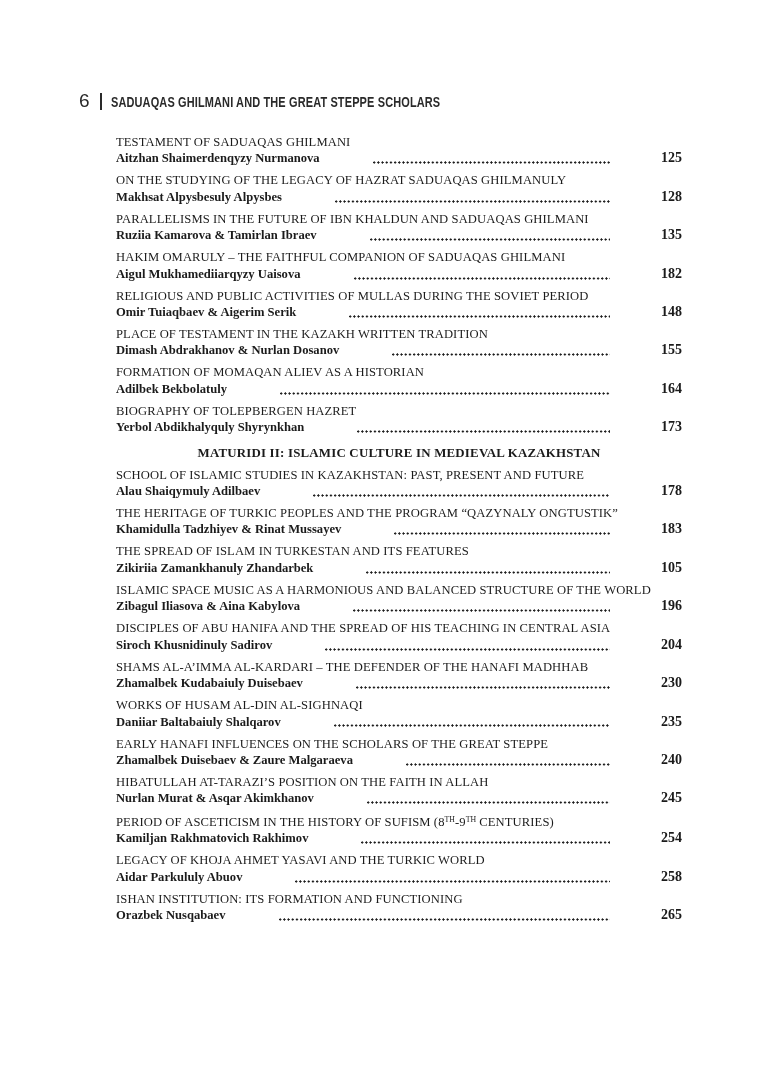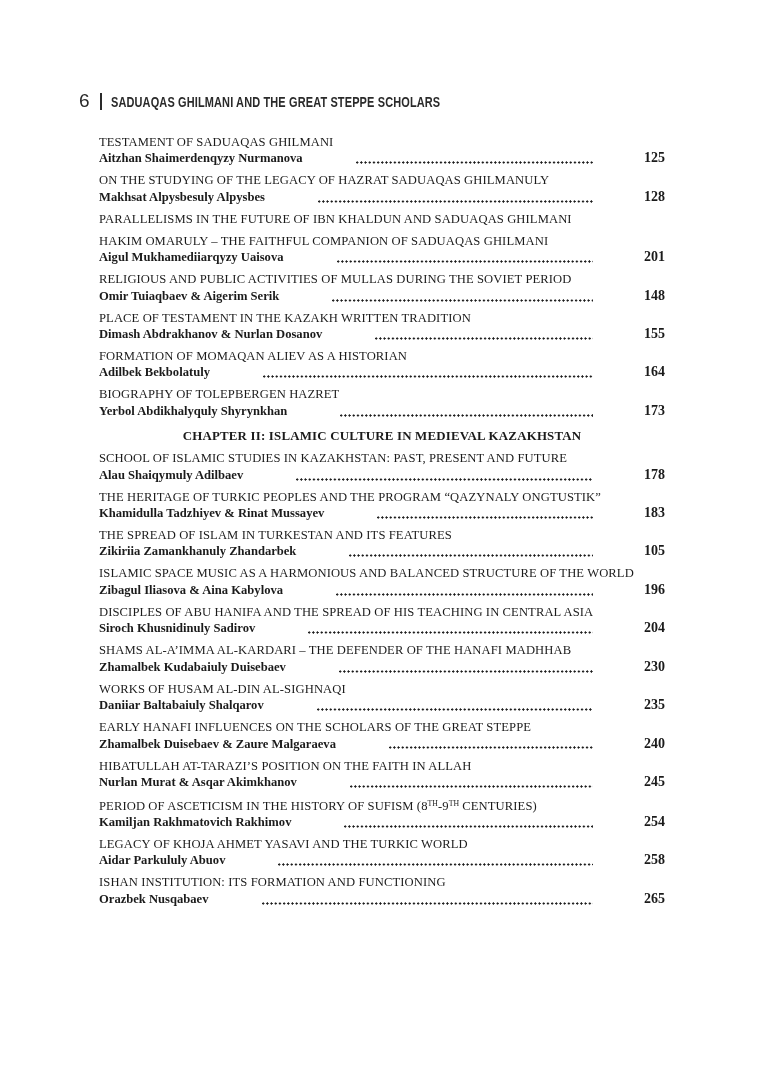--- a/index.html
+++ b/index.html
@@ -46,21 +46,21 @@
     white-space: nowrap;
     color: #2a2a2a;
     transform: scaleX(0.73);
     transform-origin: left center;
     display: inline-block;
   }
 
   
   .toc {
     position: absolute;
-    left: 99px;
+    left: 116px;
     top: 134px;
     width: 566px;
   }
   .entry { margin-bottom: 5.6px; }
   .entry-title {
     font-size: 12.6px;
     line-height: 16.4px;
     letter-spacing: 0.1px;
     white-space: nowrap;
     overflow: visible;
@@ -126,27 +126,32 @@
     <div class="entry">
       <div class="entry-title"><span>ON THE STUDYING OF THE LEGACY OF HAZRAT SADUAQAS GHILMANULY</span></div>
       <div class="entry-line2">
         <span class="entry-authors">Makhsat Alpysbesuly Alpysbes</span>
         <span class="dots"></span>
         <span class="entry-page">128</span>
       </div>
     </div>
     <div class="entry">
       <div class="entry-title"><span>PARALLELISMS IN THE FUTURE OF IBN KHALDUN AND SADUAQAS GHILMANI</span></div>
+      <div class="entry-line2">
+        <span class="entry-authors">Ruziia Kamarova &amp; Tamirlan Ibraev</span>
+        <span class="dots"></span>
+        <span class="entry-page">135</span>
+      </div>
     </div>
     <div class="entry">
       <div class="entry-title"><span>HAKIM OMARULY – THE FAITHFUL COMPANION OF SADUAQAS GHILMANI</span></div>
       <div class="entry-line2">
         <span class="entry-authors">Aigul Mukhamediiarqyzy Uaisova</span>
         <span class="dots"></span>
-        <span class="entry-page">201</span>
+        <span class="entry-page">182</span>
       </div>
     </div>
     <div class="entry">
       <div class="entry-title"><span>RELIGIOUS AND PUBLIC ACTIVITIES OF MULLAS DURING THE SOVIET PERIOD</span></div>
       <div class="entry-line2">
         <span class="entry-authors">Omir Tuiaqbaev &amp; Aigerim Serik</span>
         <span class="dots"></span>
         <span class="entry-page">148</span>
       </div>
     </div>
@@ -167,21 +172,21 @@
       </div>
     </div>
     <div class="entry">
       <div class="entry-title"><span>BIOGRAPHY OF TOLEPBERGEN HAZRET</span></div>
       <div class="entry-line2">
         <span class="entry-authors">Yerbol Abdikhalyquly Shyrynkhan</span>
         <span class="dots"></span>
         <span class="entry-page">173</span>
       </div>
     </div>
-    <div class="chapter-heading">CHAPTER II: ISLAMIC CULTURE IN MEDIEVAL KAZAKHSTAN</div>
+    <div class="chapter-heading">MATURIDI II: ISLAMIC CULTURE IN MEDIEVAL KAZAKHSTAN</div>
     <div class="entry">
       <div class="entry-title"><span>SCHOOL OF ISLAMIC STUDIES IN KAZAKHSTAN: PAST, PRESENT AND FUTURE</span></div>
       <div class="entry-line2">
         <span class="entry-authors">Alau Shaiqymuly Adilbaev</span>
         <span class="dots"></span>
         <span class="entry-page">178</span>
       </div>
     </div>
     <div class="entry">
       <div class="entry-title"><span>THE HERITAGE OF TURKIC PEOPLES AND THE PROGRAM “QAZYNALY ONGTUSTIK”</span></div>

